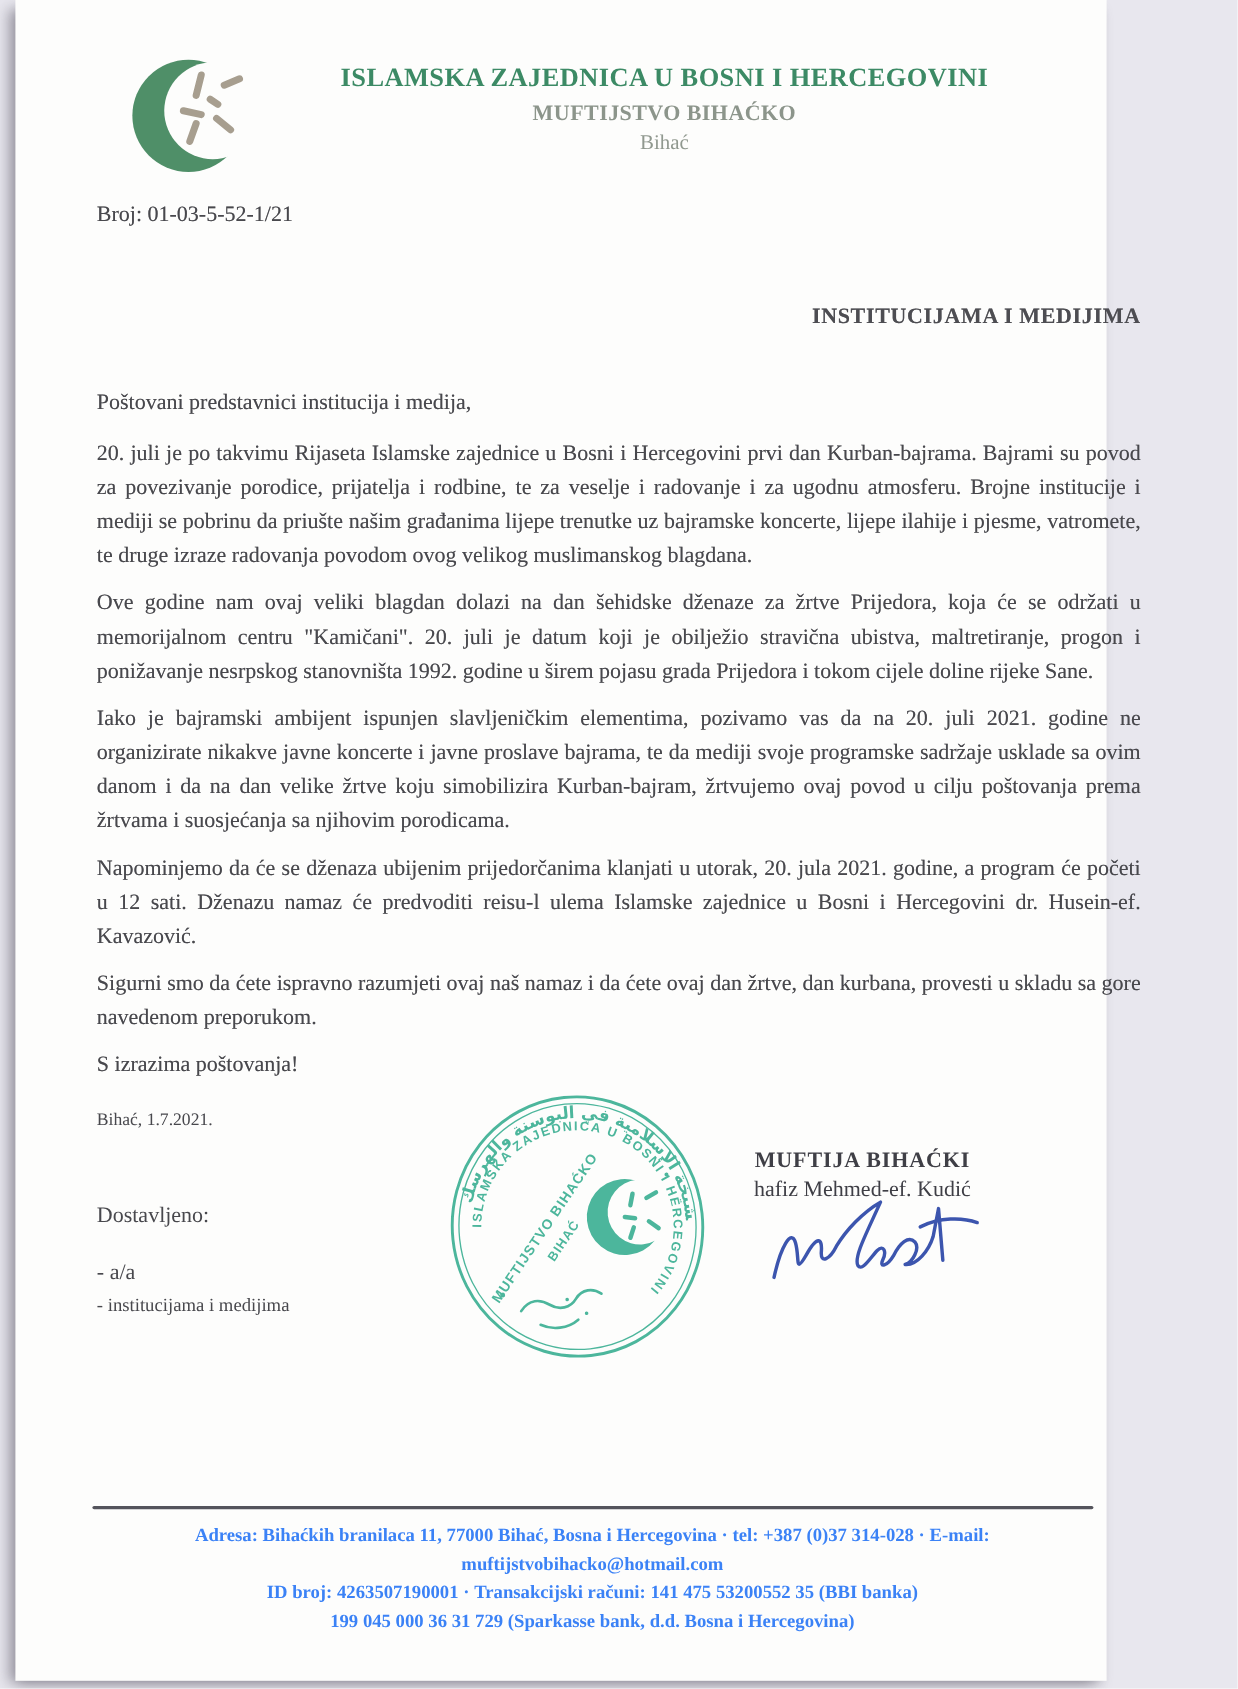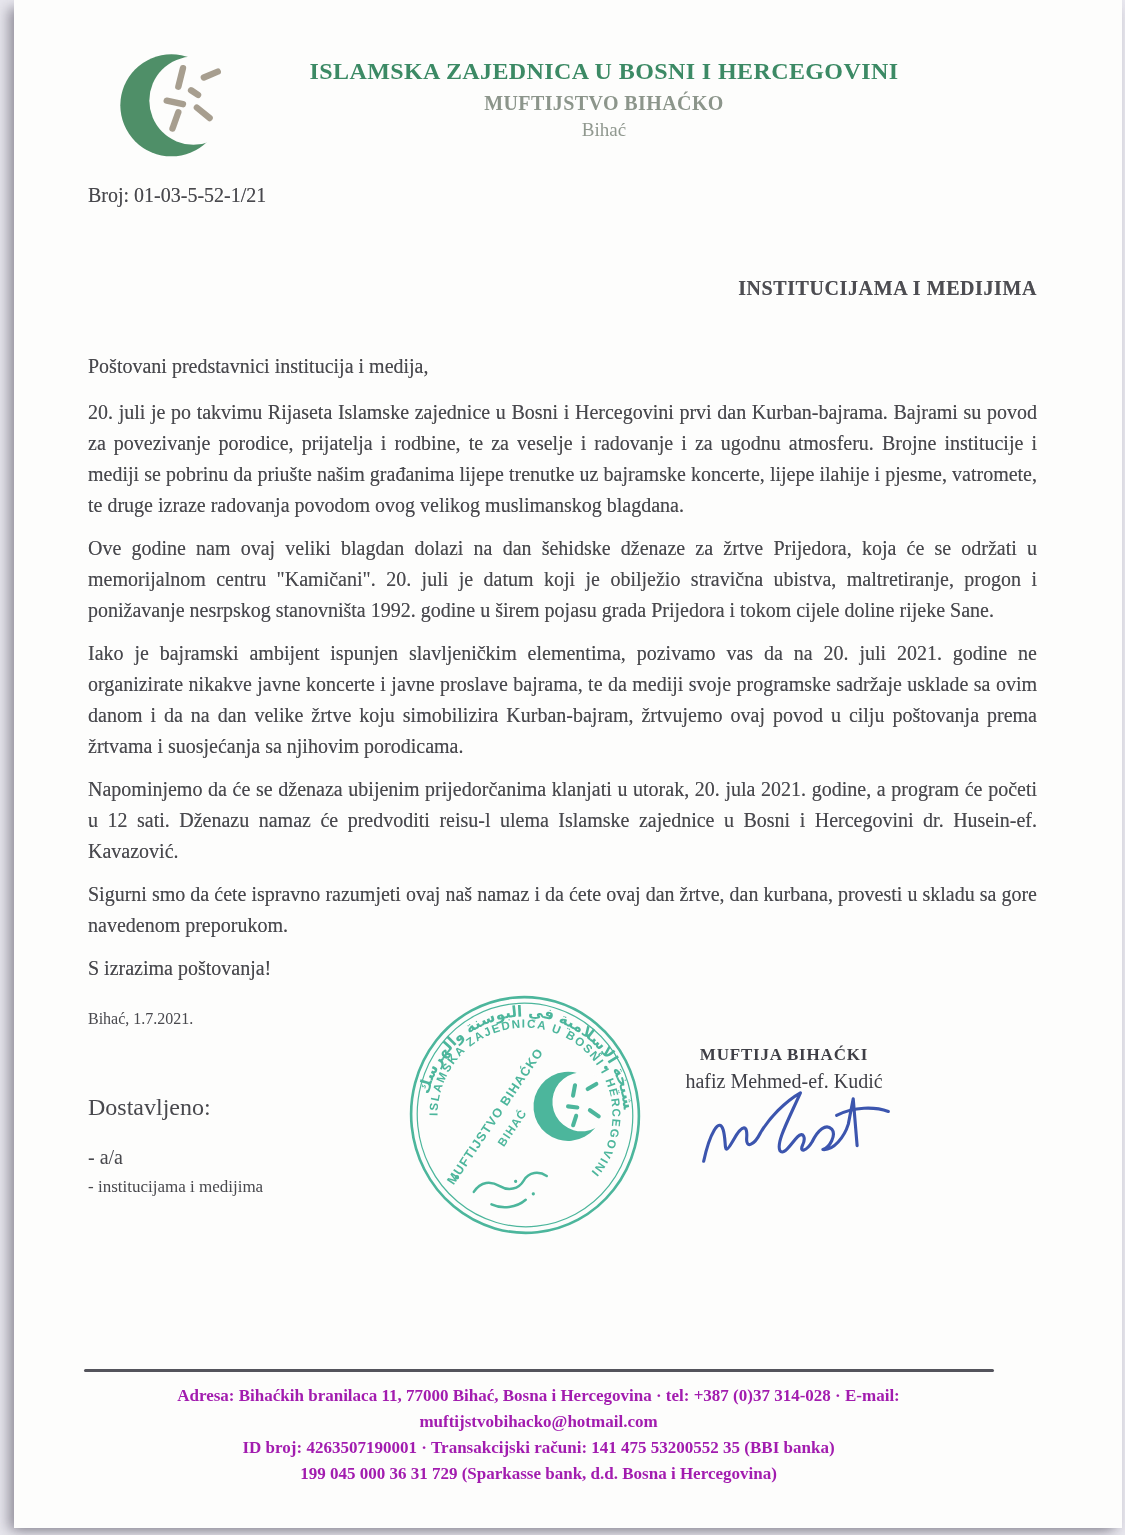--- a/index.html
+++ b/index.html
@@ -3,21 +3,21 @@
 <meta charset="utf-8">
 <style>
   html,body{margin:0;padding:0;}
   body{
     width:1125px;height:1535px;position:relative;
     background:#e8e7ee;
     font-family:"Liberation Serif","DejaVu Serif",serif;
     overflow:hidden;
   }
   .page{
-    position:absolute;left:14px;top:0;width:1108px;height:1528px;
+    position:absolute;left:14px;top:0;width:992px;height:1528px;
     background:#fdfdfc;
     box-shadow:-9px 5px 12px -3px rgba(92,90,104,.55), 0 6px 10px -4px rgba(92,90,104,.35);
   }
   
   .logo{position:absolute;left:104px;top:44px;width:116px;height:118px;}
   .header-text{position:absolute;left:240px;top:56px;width:700px;text-align:center;}
   .org-name{
     font-size:24px;font-weight:bold;letter-spacing:.4px;
     color:#3c8a65;line-height:30px;
   }
@@ -36,33 +36,33 @@
   .recipient{
     margin:0 0 47px 0;font-weight:bold;letter-spacing:.6px;color:#4d4d52;
     font-size:20px;
     text-align:right;
   }
   .salutation{margin:0 0 15px 0;}
   .para{margin:0 0 12px 0;text-align:justify;}
   .closing{margin:10px 0 0 0;}
   
   .place-date{position:absolute;left:74px;top:1010px;font-size:16px;color:#48484d;}
-  .dist-label{position:absolute;left:74px;top:1094px;font-size:24px;color:#48484d;}
+  .dist-label{position:absolute;left:74px;top:1094px;font-size:20px;color:#48484d;}
   .dist-item-1{position:absolute;left:74px;top:1146px;font-size:20px;color:#48484d;}
   .dist-item-2{position:absolute;left:74px;top:1177px;font-size:17px;color:#48484d;}
   .stamp{position:absolute;left:389px;top:991px;width:244px;height:248px;transform:rotate(-6deg);opacity:.92;}
   .signatory{position:absolute;left:640px;top:1042px;width:260px;text-align:center;color:#3f3f46;}
-  .signatory-title{font-size:17px;font-weight:bold;letter-spacing:.8px;line-height:26px;}
+  .signatory-title{font-size:20px;font-weight:bold;letter-spacing:.8px;line-height:26px;}
   .signatory-name{font-size:20px;line-height:26px;}
   .signature{position:absolute;left:676px;top:1080px;width:215px;height:100px;}
   
   .footer-rule{position:absolute;left:70px;top:1369px;width:910px;height:3px;background:#54545c;border-radius:2px;}
   .letter-footer{
     position:absolute;left:50px;top:1383px;width:949px;text-align:center;
-    color:#a21caf;font-size:17px;line-height:26px;font-weight:600;
+    color:#3b82f6;font-size:17px;line-height:26px;font-weight:600;
   }
   .fb{font-weight:bold;}
   .stamp text{fill:#3eb094;}
   .stamp .ring-text{font-size:11.5px;font-weight:bold;letter-spacing:1.6px;font-family:"Liberation Sans","DejaVu Sans",sans-serif;}
   .stamp .arabic-text{font-size:15px;font-weight:bold;font-family:"DejaVu Sans",sans-serif;}
   .stamp .inner-1{font-size:12.5px;font-weight:bold;letter-spacing:1px;font-family:"Liberation Sans","DejaVu Sans",sans-serif;}
   .stamp .inner-2{font-size:11.5px;font-weight:bold;letter-spacing:1px;font-family:"Liberation Sans","DejaVu Sans",sans-serif;}
 </style>
 </head>
 <body>

